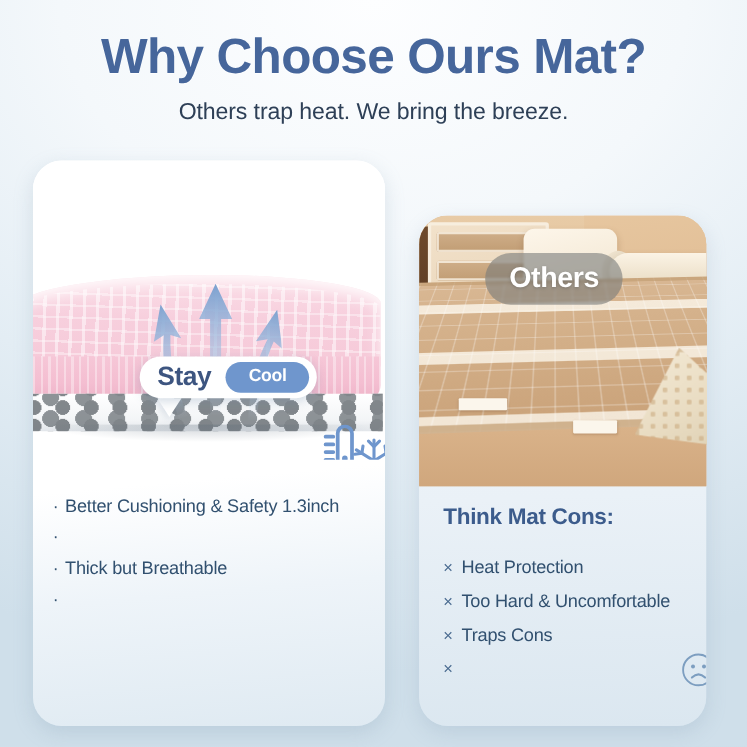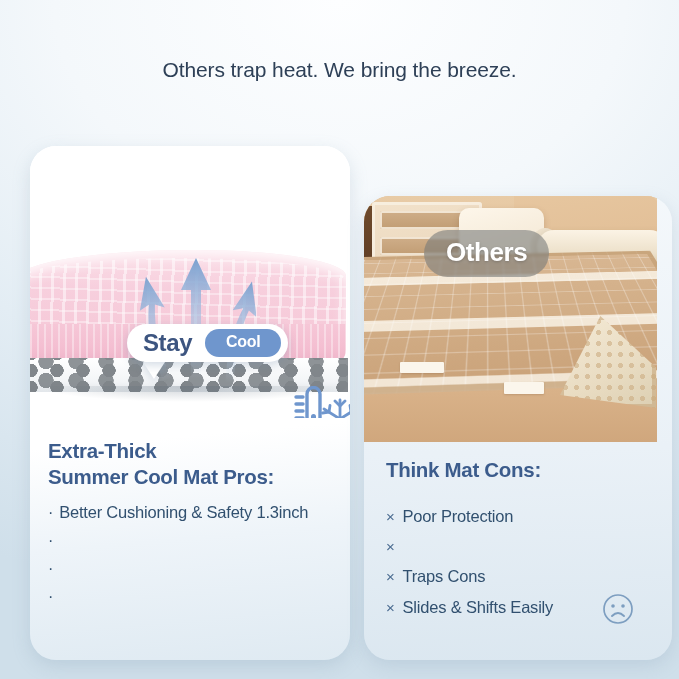--- a/index.html
+++ b/index.html
@@ -18,33 +18,33 @@
   #stage { position: absolute; inset: 0; }
 
   
   .header { position: absolute; left: 0; top: 26px; width: 679px; text-align: center; }
   .title {
     font-size: 45px; font-weight: bold; letter-spacing: -0.6px;
     color: #46669b; line-height: 1.1;
     text-shadow: 0 1px 1px rgba(255,255,255,.8);
   }
   .subtitle {
-    margin-top: 32px; font-size: 21px; color: #2e4057;
+    margin-top: 14px; font-size: 21px; color: #2e4057;
     letter-spacing: -0.1px;
   }
 
   
   .card { position: absolute; border-radius: 26px; overflow: hidden; }
   .card-left {
     left: 30px; top: 146px; width: 320px; height: 514px;
     background: linear-gradient(175deg, #ffffff 0%, #ffffff 56%, #eef4f9 75%, #dfeaf2 100%);
     box-shadow: 0 6px 18px rgba(120,145,170,.22);
   }
   .card-right {
-    left: 364px; top: 196px; width: 308px; height: 464px;
+    left: 381px; top: 196px; width: 261px; height: 464px;
     background: linear-gradient(178deg, #f4f8fb 0%, #eaf1f7 55%, #dbe7f0 100%);
     box-shadow: 0 6px 18px rgba(120,145,170,.20);
   }
 
   
   .illus {
     position: absolute; left: 0; top: 0; width: 320px; height: 272px;
     background: #ffffff; overflow: hidden;
   }
   
@@ -213,20 +213,21 @@
   .li-x { display: flex; align-items: baseline; gap: 8px; font-size: 16.5px; color: #31506f; margin-bottom: 12px; letter-spacing: -0.2px; }
   .li-x .x { color: #4a6b90; font-size: 15px; }
   .sad { position: absolute; left: 0; top: 396px; width: 293px; display: flex; justify-content: flex-end; padding-right: 22px; }
 </style>
 </head>
 <body>
 
 <div id="stage">
 
   <div class="header">
+    <div class="title">Why Choose Ours Mat?</div>
     <div class="subtitle">Others trap heat. We bring the breeze.</div>
   </div>
 
   <div class="card card-left">
 
     <div class="illus">
       <div class="mat-top"></div>
       <div class="mat-quilt"></div>
       <div class="mat-side"></div>
       <div class="mat-base"></div>
@@ -287,34 +288,31 @@
       </div>
 
       <div class="badge-tail"></div>
       <div class="badge-cool">
         <span class="badge-stay">Stay</span>
         <span class="badge-pill">Cool</span>
       </div>
     </div>
 
     <div class="left-text">
-      <div class="h-pros">
-        <div>Extra-Thick</div>
-        <div>Summer Cool Mat Pros:</div>
-      </div>
       <div class="list">
         <div class="li">
           <span class="bullet">·</span>
           <span>Better Cushioning &amp; Safety 1.3inch</span>
         </div>
         <div class="li">
           <span class="bullet">·</span>
         </div>
         <div class="li">
           <span class="bullet">·</span>
+          <span>Thick but Breathable</span>
         </div>
         <div class="li">
           <span class="bullet">·</span>
         </div>
       </div>
     </div>
 
   </div>
 
   <div class="card card-right">
@@ -342,32 +340,32 @@
       <div class="ph-tag t1"></div>
       <div class="ph-tag t2"></div>
       <div class="badge-others">Others</div>
     </div>
 
     <div class="right-text">
       <div class="h-cons">Think Mat Cons:</div>
       <div class="list-cons">
         <div class="li-x">
           <span class="x">×</span>
-          <span>Poor Protection</span>
+          <span>Heat Protection</span>
         </div>
         <div class="li-x">
           <span class="x">×</span>
+          <span>Too Hard &amp; Uncomfortable</span>
         </div>
         <div class="li-x">
           <span class="x">×</span>
           <span>Traps Cons</span>
         </div>
         <div class="li-x">
           <span class="x">×</span>
-          <span>Slides &amp; Shifts Easily</span>
         </div>
       </div>
     </div>
 
     <div class="sad">
       <span>
         <svg width="34" height="34" viewBox="0 0 34 34">
           <circle cx="17" cy="17" r="14" fill="none" stroke="#7d9ec0" stroke-width="1.7"></circle>
           <circle cx="12" cy="14" r="1.8" fill="#7d9ec0"></circle>
           <circle cx="22" cy="14" r="1.8" fill="#7d9ec0"></circle>

